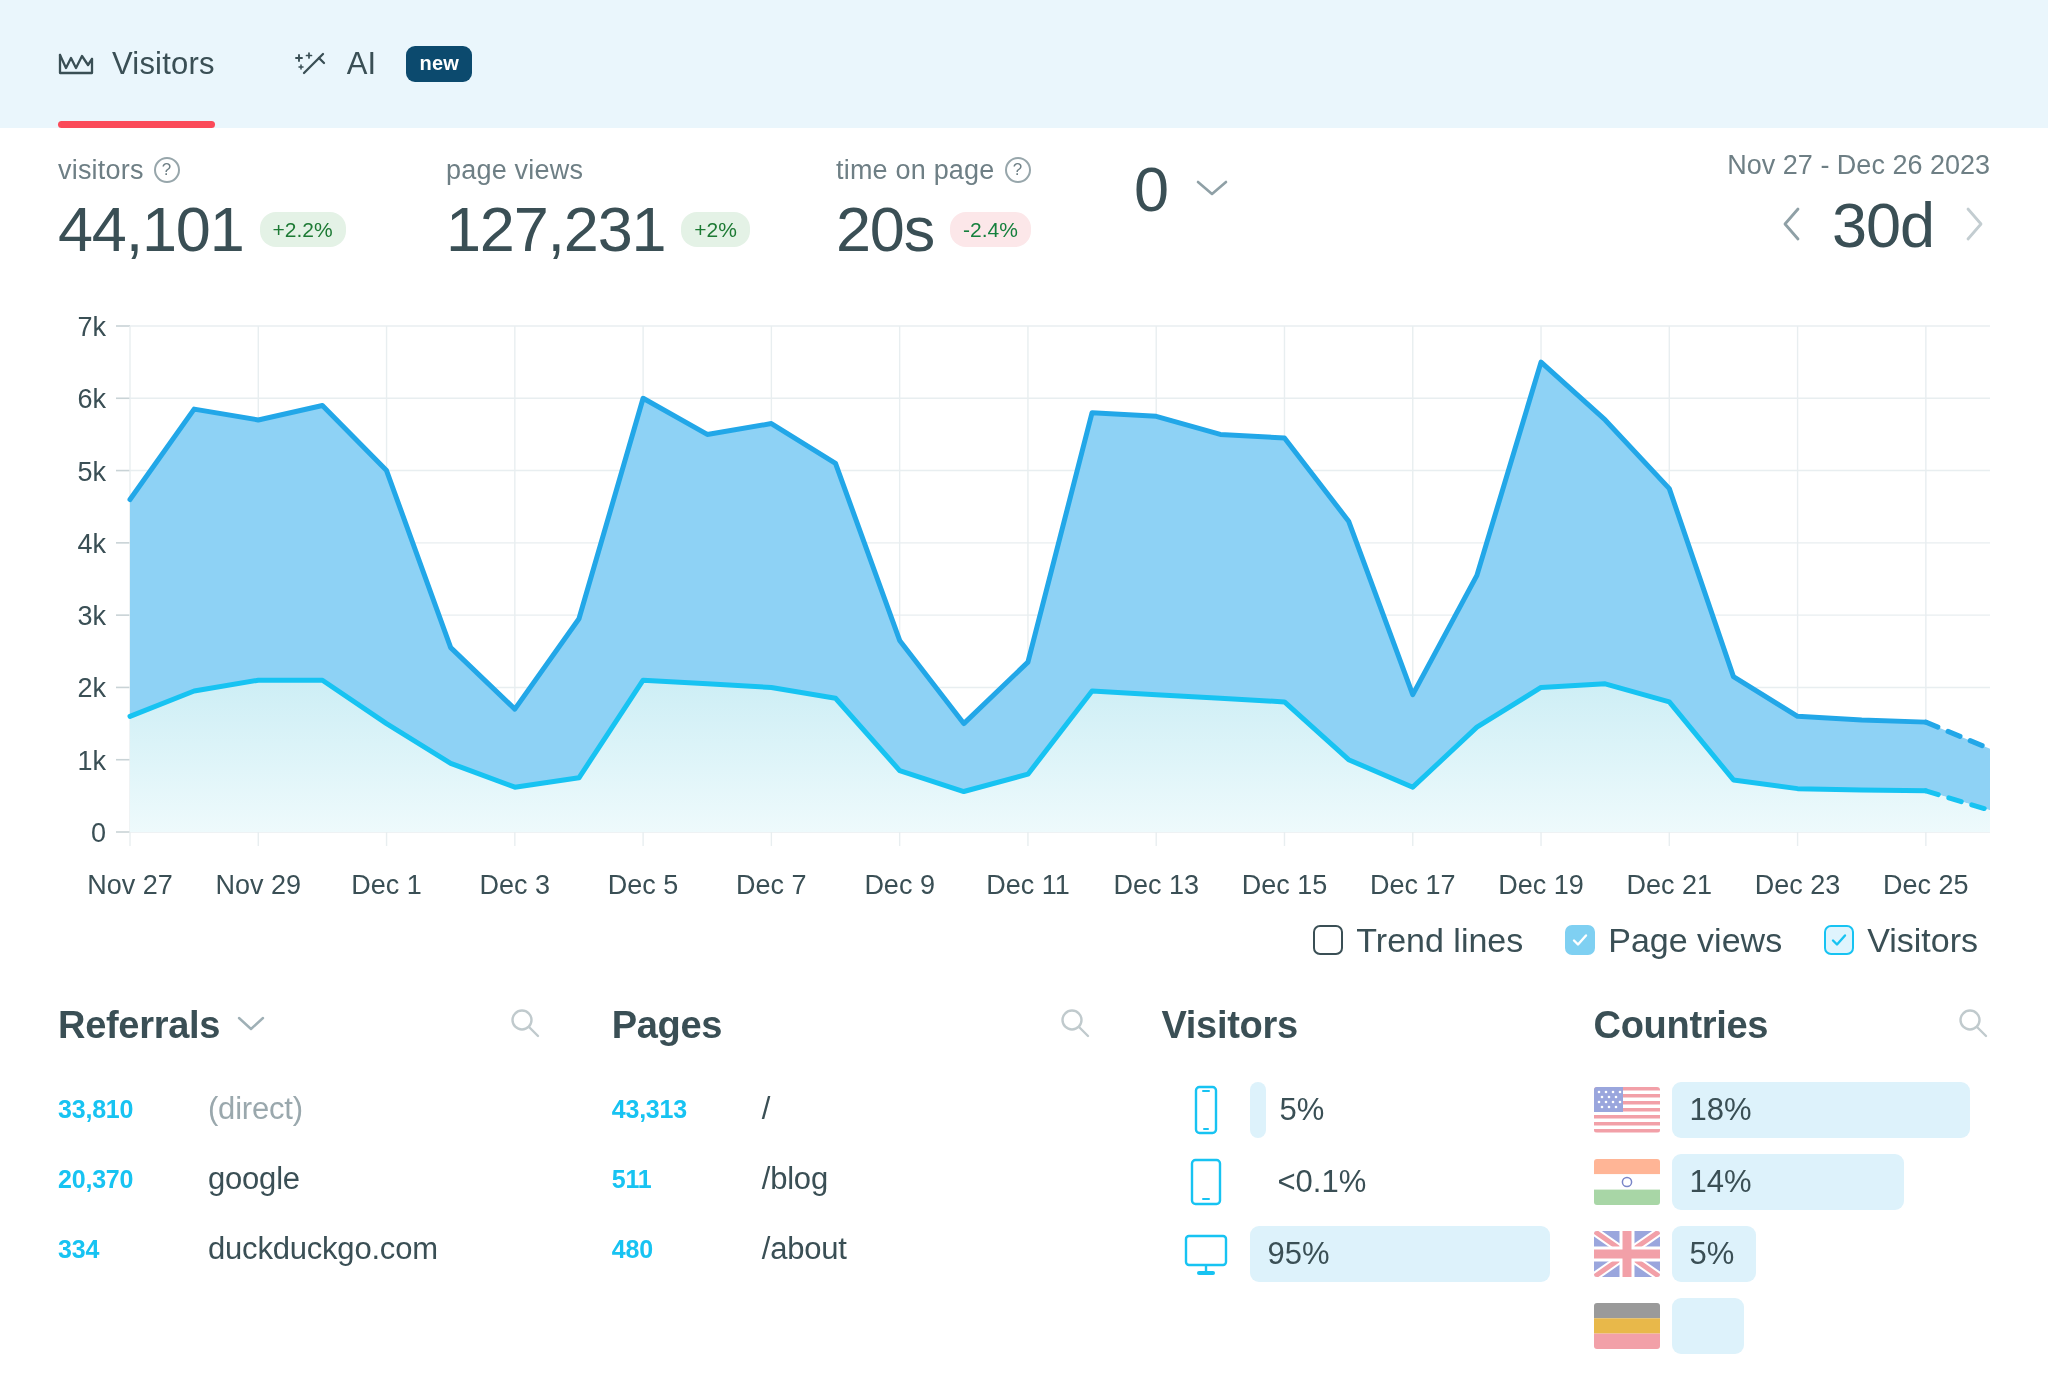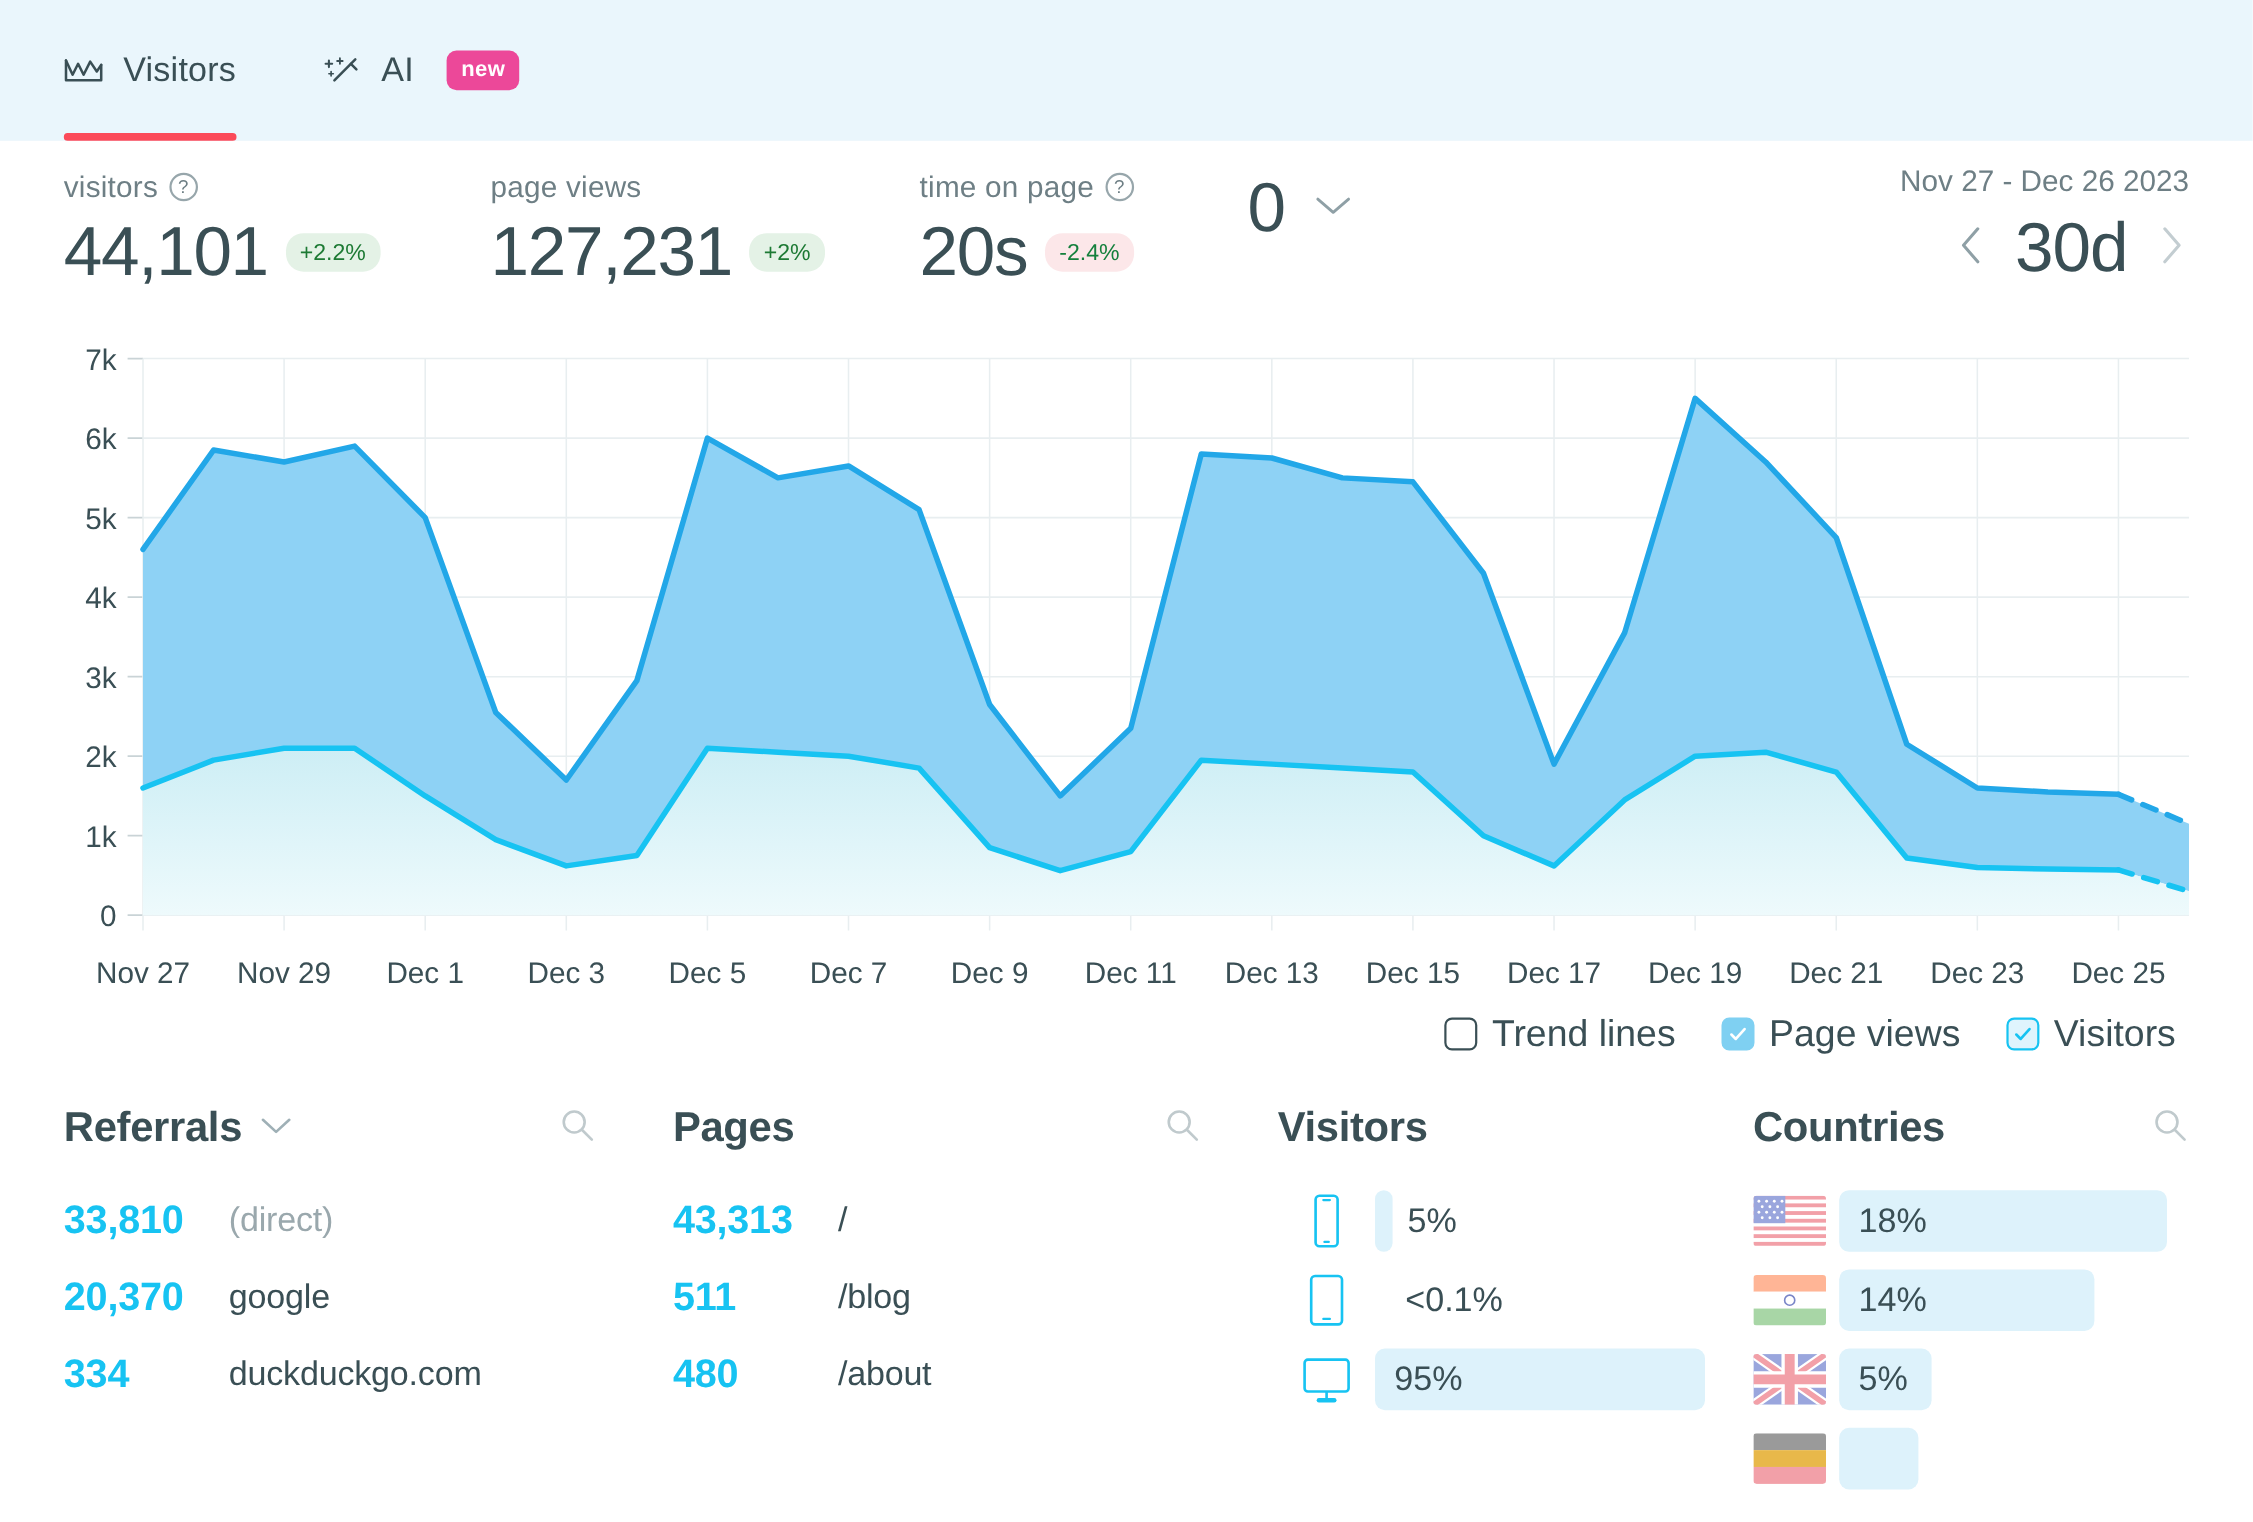--- a/index.html
+++ b/index.html
@@ -29,21 +29,21 @@
   .tab-label {
     font-size: 31px; letter-spacing: .2px;
     color: #3a4f55; font-weight: 400;
   }
   .tab.active .tab-underline {
     position: absolute; left: 0; right: 0; bottom: 0;
     height: 7px; background: #fb4a59; border-radius: 4px;
   }
   .tab-icon { width: 36px; height: 26px; display: block; }
   .badge-new {
-    background: #ec4899; color: #fff;
+    background: #0c4a6e; color: #fff;
     font-size: 20px; font-weight: 700;
     padding: 6px 13px 7px; border-radius: 9px;
     margin-left: 12px; letter-spacing: .3px;
   }
 
   
   .stats {
     position: relative;
     height: 180px;
     padding: 22px 58px 0 58px;
@@ -134,21 +134,21 @@
   }
   .chev-down { margin-left: 14px; }
   .search-icon { margin-left: auto; margin-right: 58px; cursor: pointer; }
   .panel-devices .panel-title { margin-right: 0; }
 
   .row {
     display: flex; align-items: center;
     height: 70px;
   }
   .row-num {
-    color: #17c3f2; font-size: 36px; font-weight: 700;
+    color: #17c3f2; font-size: 25px; font-weight: 700;
     width: 150px; letter-spacing: -.2px;
   }
   .row-label { font-size: 31px; color: #3a4f55; letter-spacing: -.2px; }
   .row-label.muted { color: #9aa8ad; }
 
   .dev-row { display: flex; align-items: center; height: 72px; }
   .dev-icon { width: 88px; display: flex; justify-content: center; }
   .dev-bar {
     background: #ddf2fb; border-radius: 9px; height: 56px;
     display: flex; align-items: center; padding-left: 18px;

